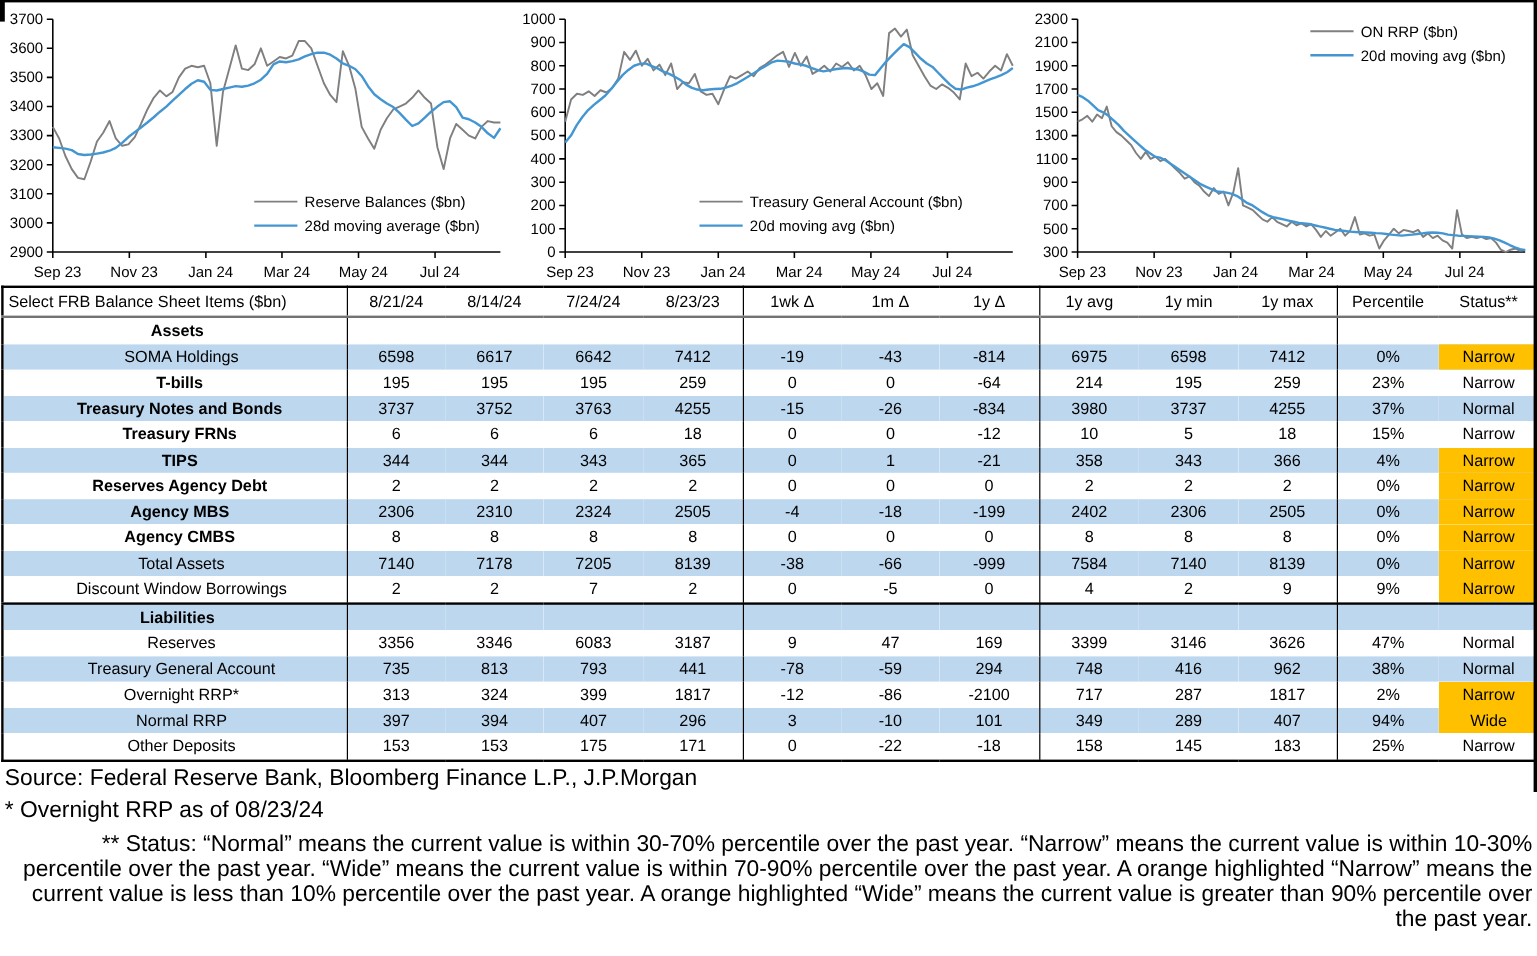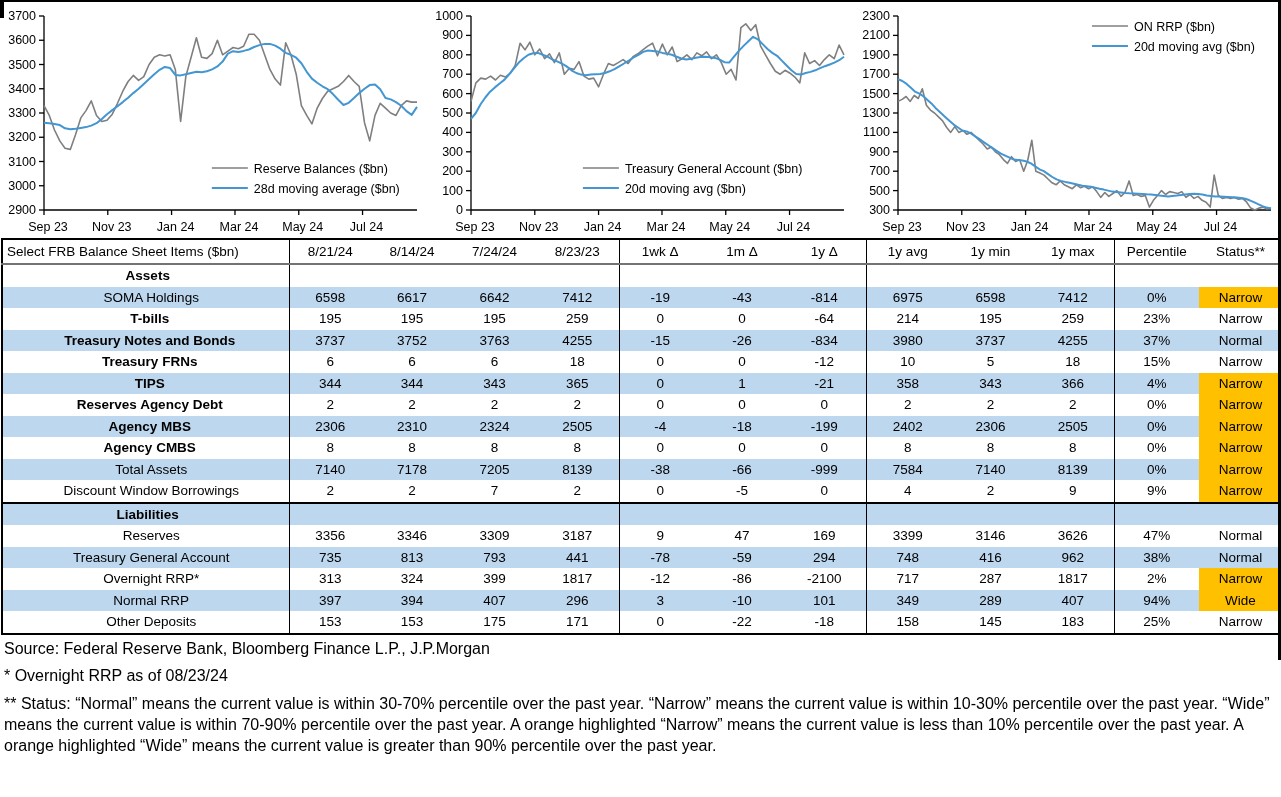--- a/index.html
+++ b/index.html
@@ -28,23 +28,23 @@
   thead th.c, td.num { text-align:center; }
   .gs { border-left:1px solid #000; }
   tr.zebra { background:#BDD7EE; }
   td.hl { background:#FFC000; }
   tr.liab-divider { border-top:2px solid #000; }
   td.label { text-align:center; }
   td.ind0 { padding-left:4px; font-weight:700; }
   td.ind1 { padding-left:11px; }
   td.ind2 { padding-left:8px;font-weight:bold; }
 
-  .footnotes { font-size:16px; padding:4px 4px 0 4px; }
+  .footnotes { font-size:19px; padding:4px 4px 0 4px; }
   .fn { margin:0 0 7px 0; line-height:20px; }
-  .fn-status { margin:0; line-height:21px; white-space:normal; }
+  .fn-status { margin:0; line-height:21px; white-space:normal;text-align:right; }
 </style>
 </head>
 <body>
 
 <div class="edge-top"></div>
 <div class="edge-right"></div>
 <div class="edge-left"></div>
 
 <div class="charts-row">
   <div class="chart-box">
@@ -394,21 +394,21 @@
         <td class="num gs"></td>
         <td class="num"></td>
         <td class="num"></td>
         <td class="num gs"></td>
         <td class="num"></td>
       </tr>
       <tr>
         <td class="label ind1">Reserves</td>
         <td class="num gs">3356</td>
         <td class="num">3346</td>
-        <td class="num">3309</td>
+        <td class="num">6083</td>
         <td class="num">3187</td>
         <td class="num gs">9</td>
         <td class="num">47</td>
         <td class="num">169</td>
         <td class="num gs">3399</td>
         <td class="num">3146</td>
         <td class="num">3626</td>
         <td class="num gs">47%</td>
         <td class="num">Normal</td>
       </tr>

